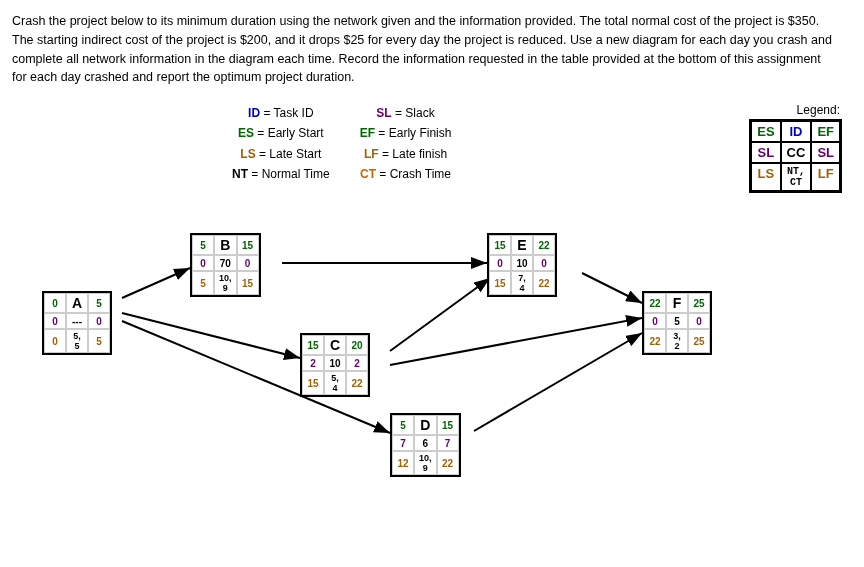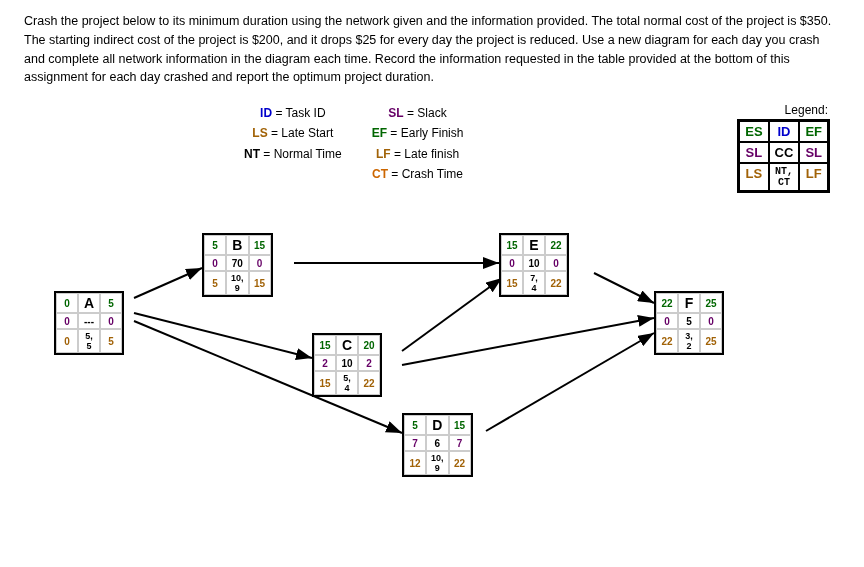--- a/index.html
+++ b/index.html
@@ -7,21 +7,21 @@
       background: #fff;
       font-family: Arial, sans-serif;
       font-size: 13px;
       width: 864px;
       min-height: 567px;
       position: relative;
       overflow: hidden;
     }
 
     .page-container {
-      padding: 12px 24px;
+      padding: 12px 12px;
       position: relative;
     }
 
     .description {
       font-size: 12.5px;
       line-height: 1.5;
       margin-bottom: 16px;
       max-width: 820px;
     }
 
@@ -129,20 +129,21 @@
 
 <div class="page-container">
 
   <p class="description">Crash the project below to its minimum duration using the network given and the information provided. The total normal cost of the project is $350. The starting indirect cost of the project is $200, and it drops $25 for every day the project is reduced. Use a new diagram for each day you crash and complete all network information in the diagram each time. Record the information requested in the table provided at the bottom of this assignment for each day crashed and report the optimum project duration.</p>
 
   <div style="display:flex; align-items:flex-start; margin-bottom:8px;">
     <div class="legend-key" style="margin-left:220px;text-align:center;">
       <div class="row">
         <div class="col">
           <div><span class="lc-blue label-abbr">ID</span> = Task ID</div>
+          <div><span class="lc-green label-abbr">ES</span> = Early Start</div>
           <div><span class="lc-red label-abbr">LS</span> = Late Start</div>
           <div><span class="lc-black label-abbr">NT</span> = Normal Time</div>
         </div>
         <div class="col">
           <div><span class="lc-purple label-abbr">SL</span> = Slack</div>
           <div><span class="lc-green label-abbr">EF</span> = Early Finish</div>
           <div><span class="lc-red label-abbr">LF</span> = Late finish</div>
           <div><span class="lc-orange label-abbr">CT</span> = Crash Time</div>
         </div>
       </div>

